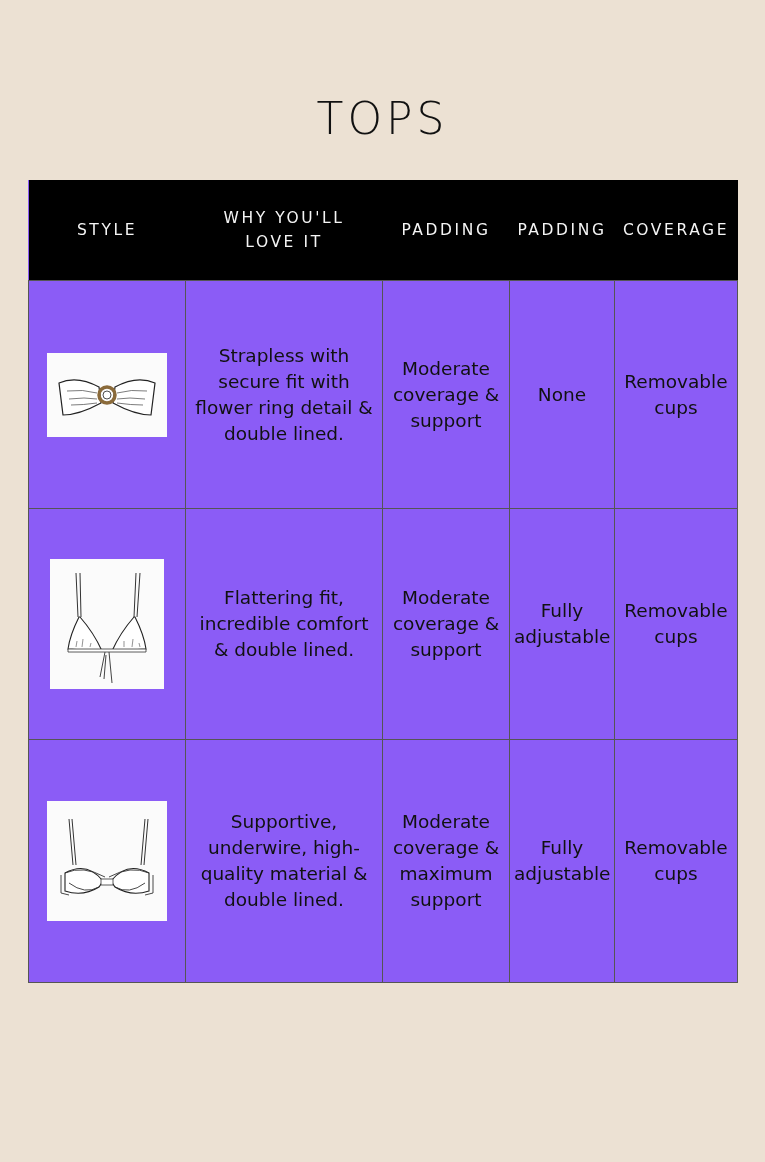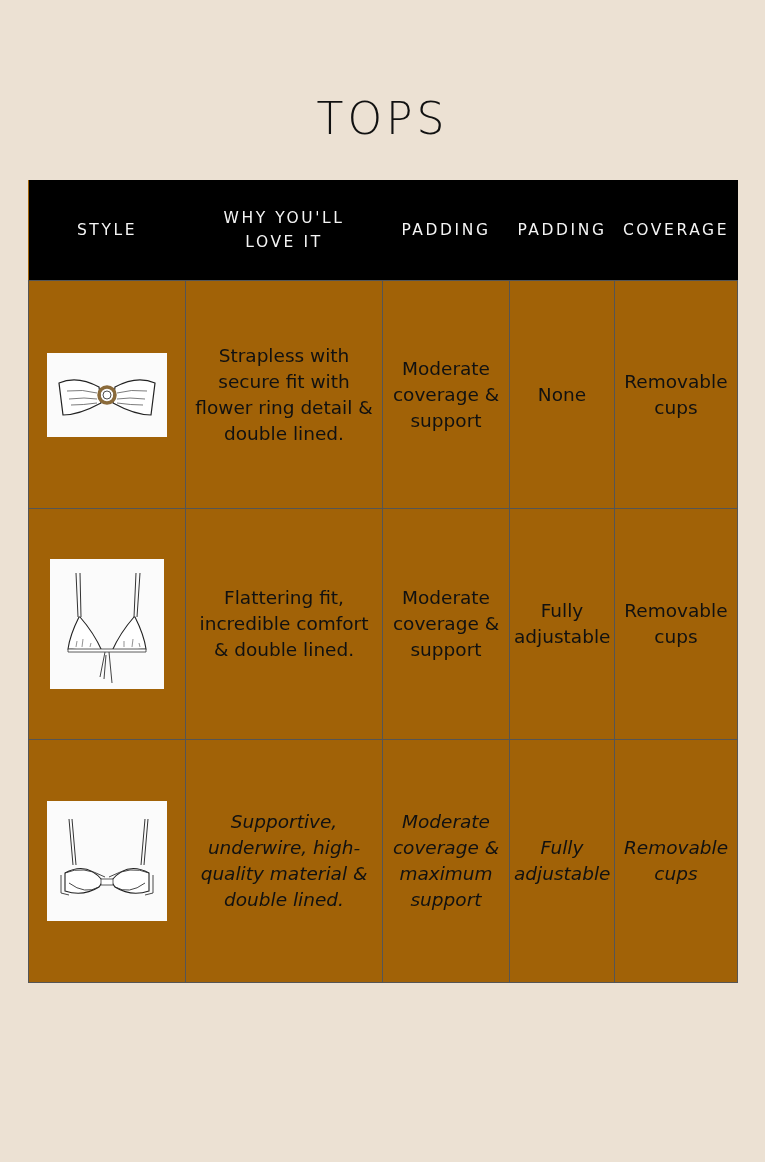--- a/index.html
+++ b/index.html
@@ -7,35 +7,35 @@
     width:765px; height:1162px; background:#ECE1D3; position:relative; overflow:hidden;
     font-family:"Liberation Sans", sans-serif; color:#111;
   }
   .title {
     position:absolute; top:78px; left:0; width:765px; text-align:center;
     font-family:"DejaVu Sans", sans-serif; font-weight:300; font-size:44px; letter-spacing:4px;
     color:#111; line-height:50px;margin-top:16px;
   }
   table.size-table {
     position:absolute; left:28px; top:180px; width:709px; border-collapse:collapse;
-    table-layout:fixed; background:#a16207;padding-left:10px;
+    table-layout:fixed; background:#8b5cf6;padding-left:10px;
   }
   table.size-table th {
     background:#000; color:#f5f5f5; font-weight:400; font-size:15.5px; letter-spacing:2.6px;
     height:100px; padding:0 2px; text-align:center; vertical-align:middle; line-height:24px;
     font-family:"DejaVu Sans", sans-serif;
   }
   table.size-table td {
     border:1px solid #555; text-align:center; vertical-align:middle;
     font-size:18.5px; line-height:26px; padding:0 4px; color:#111;
     font-family:"DejaVu Sans", sans-serif;
   }
   tr.r1 td { height:227px; }
   tr.r2 td { height:230px; }
-  tr.r3 td { height:242px;font-style:italic; }
+  tr.r3 td { height:242px; }
   td.img-cell { padding:0; }
   .sketch { display:block; margin:0 auto; background:#fdfdfd; }
 </style>
 </head>
 <body>
 
 <div class="title">TOPS</div>
 
 <table class="size-table">
   <colgroup>

